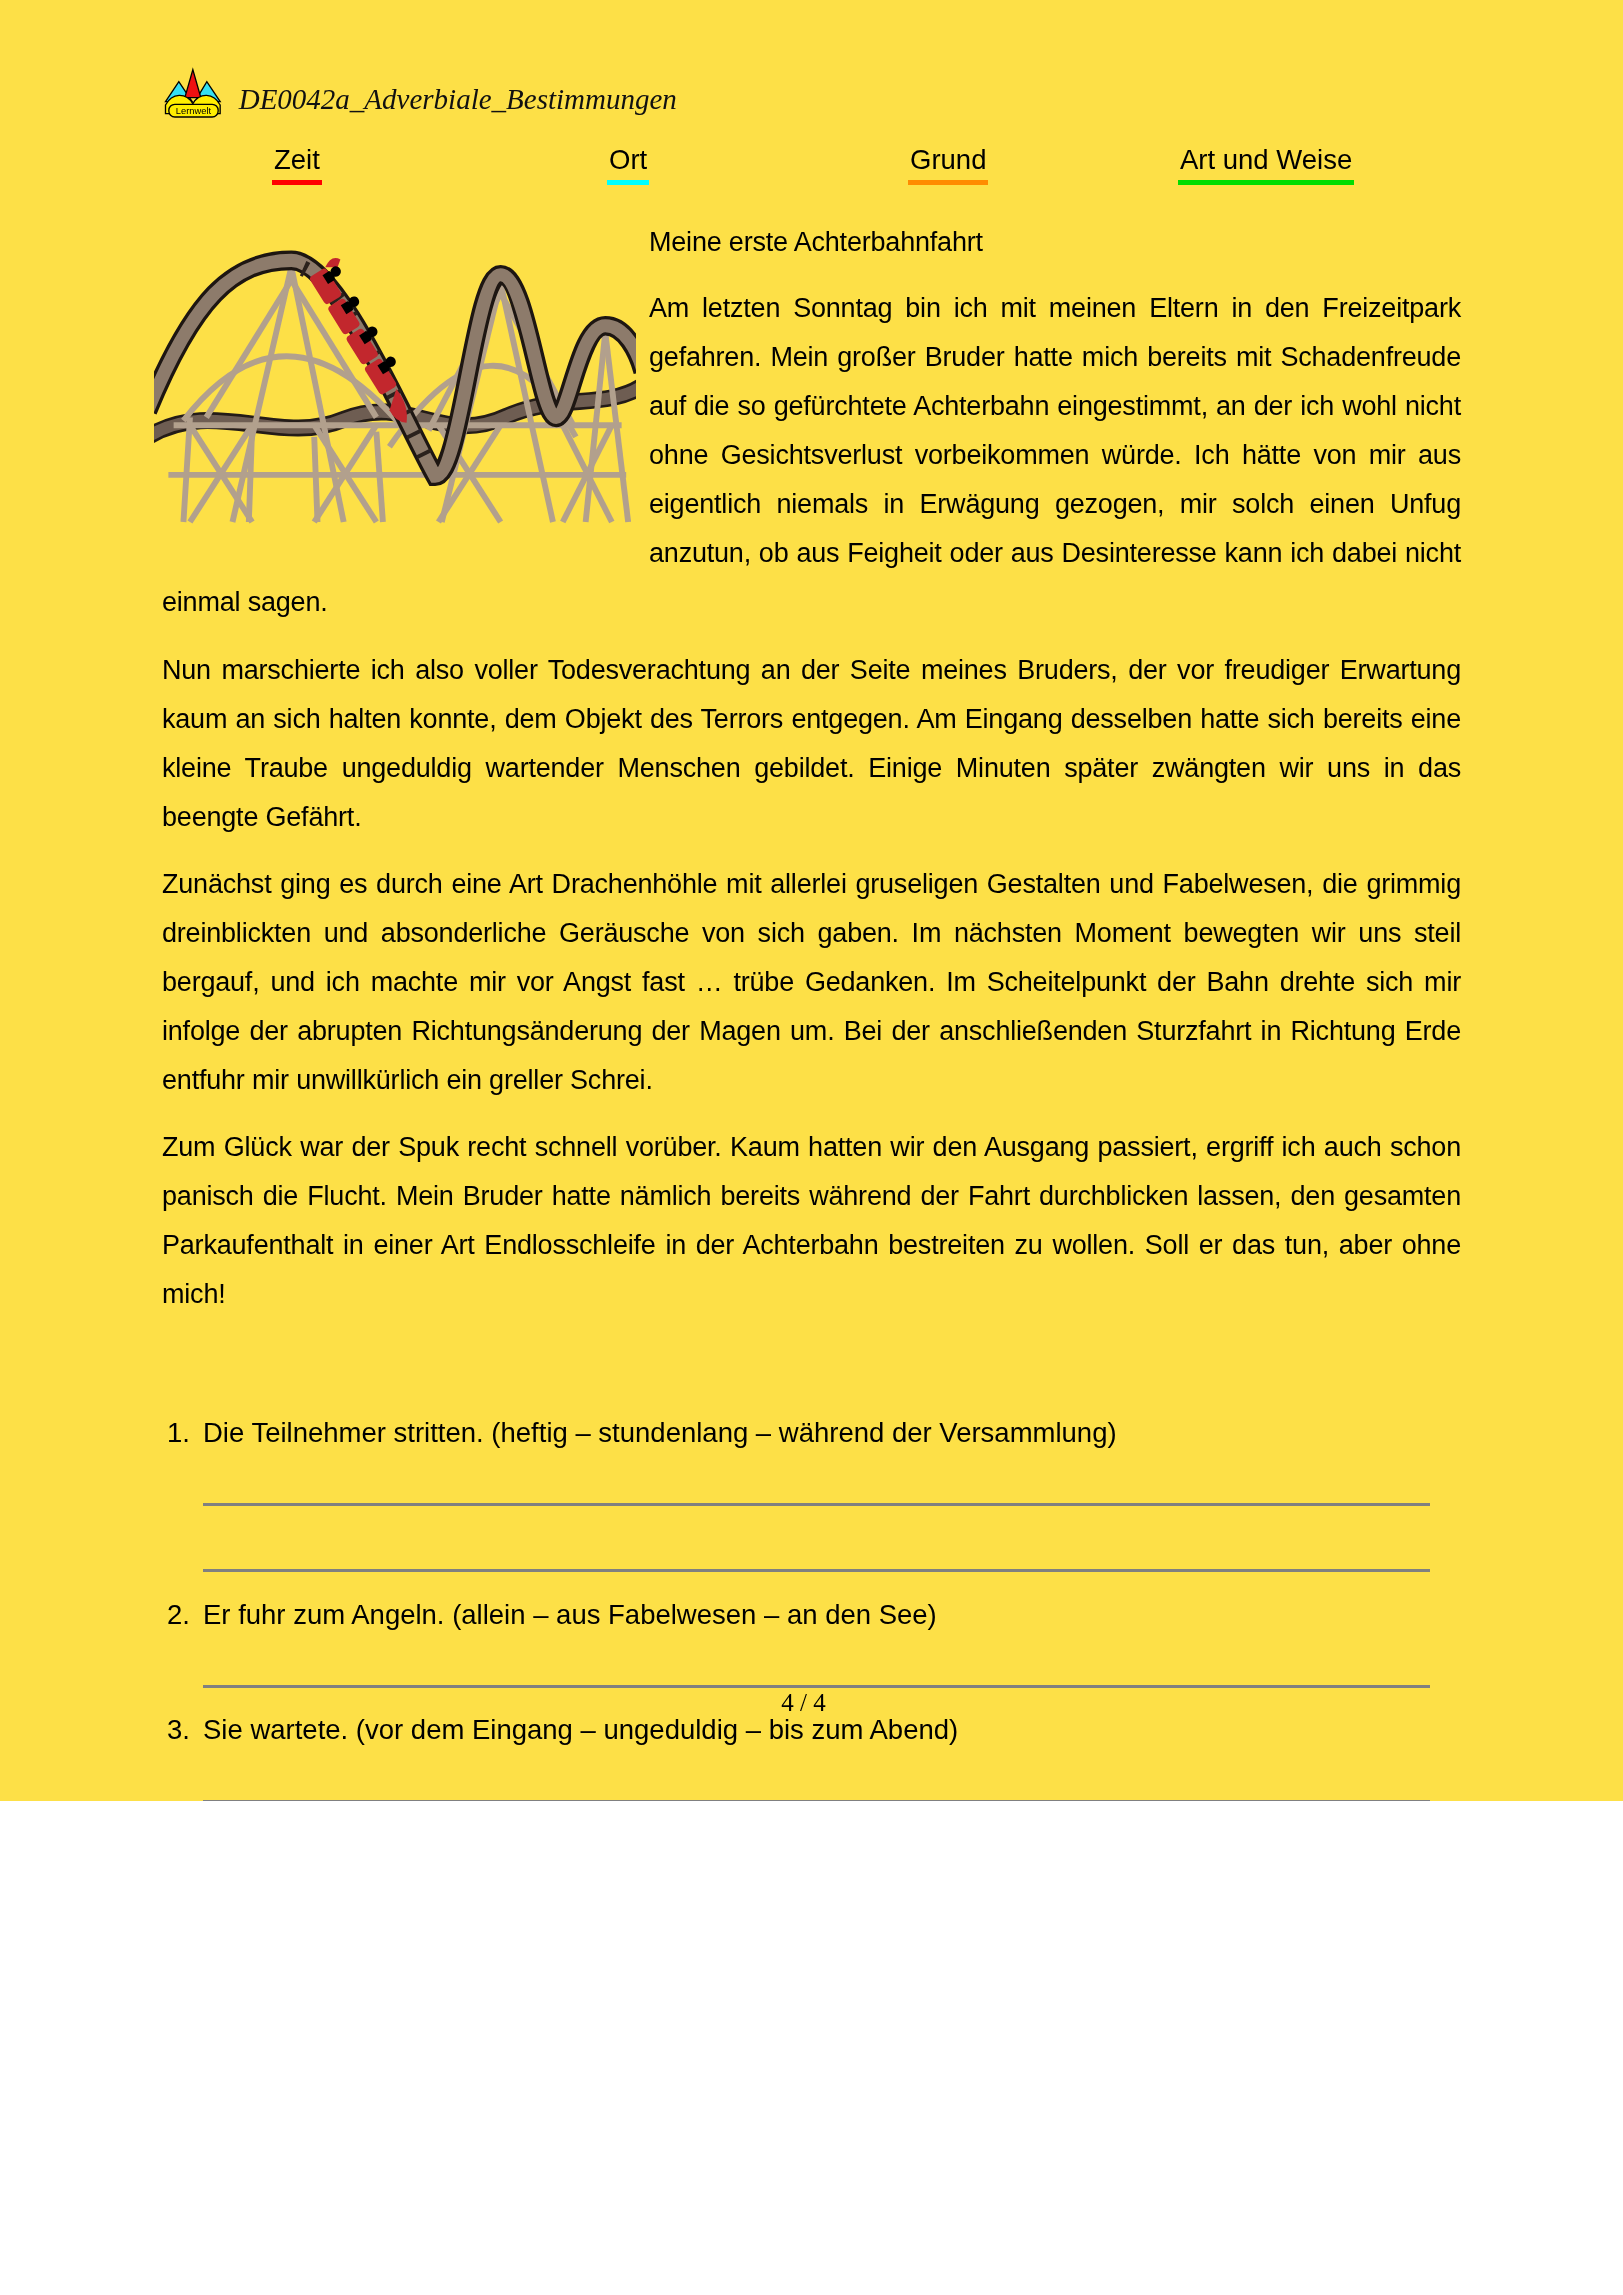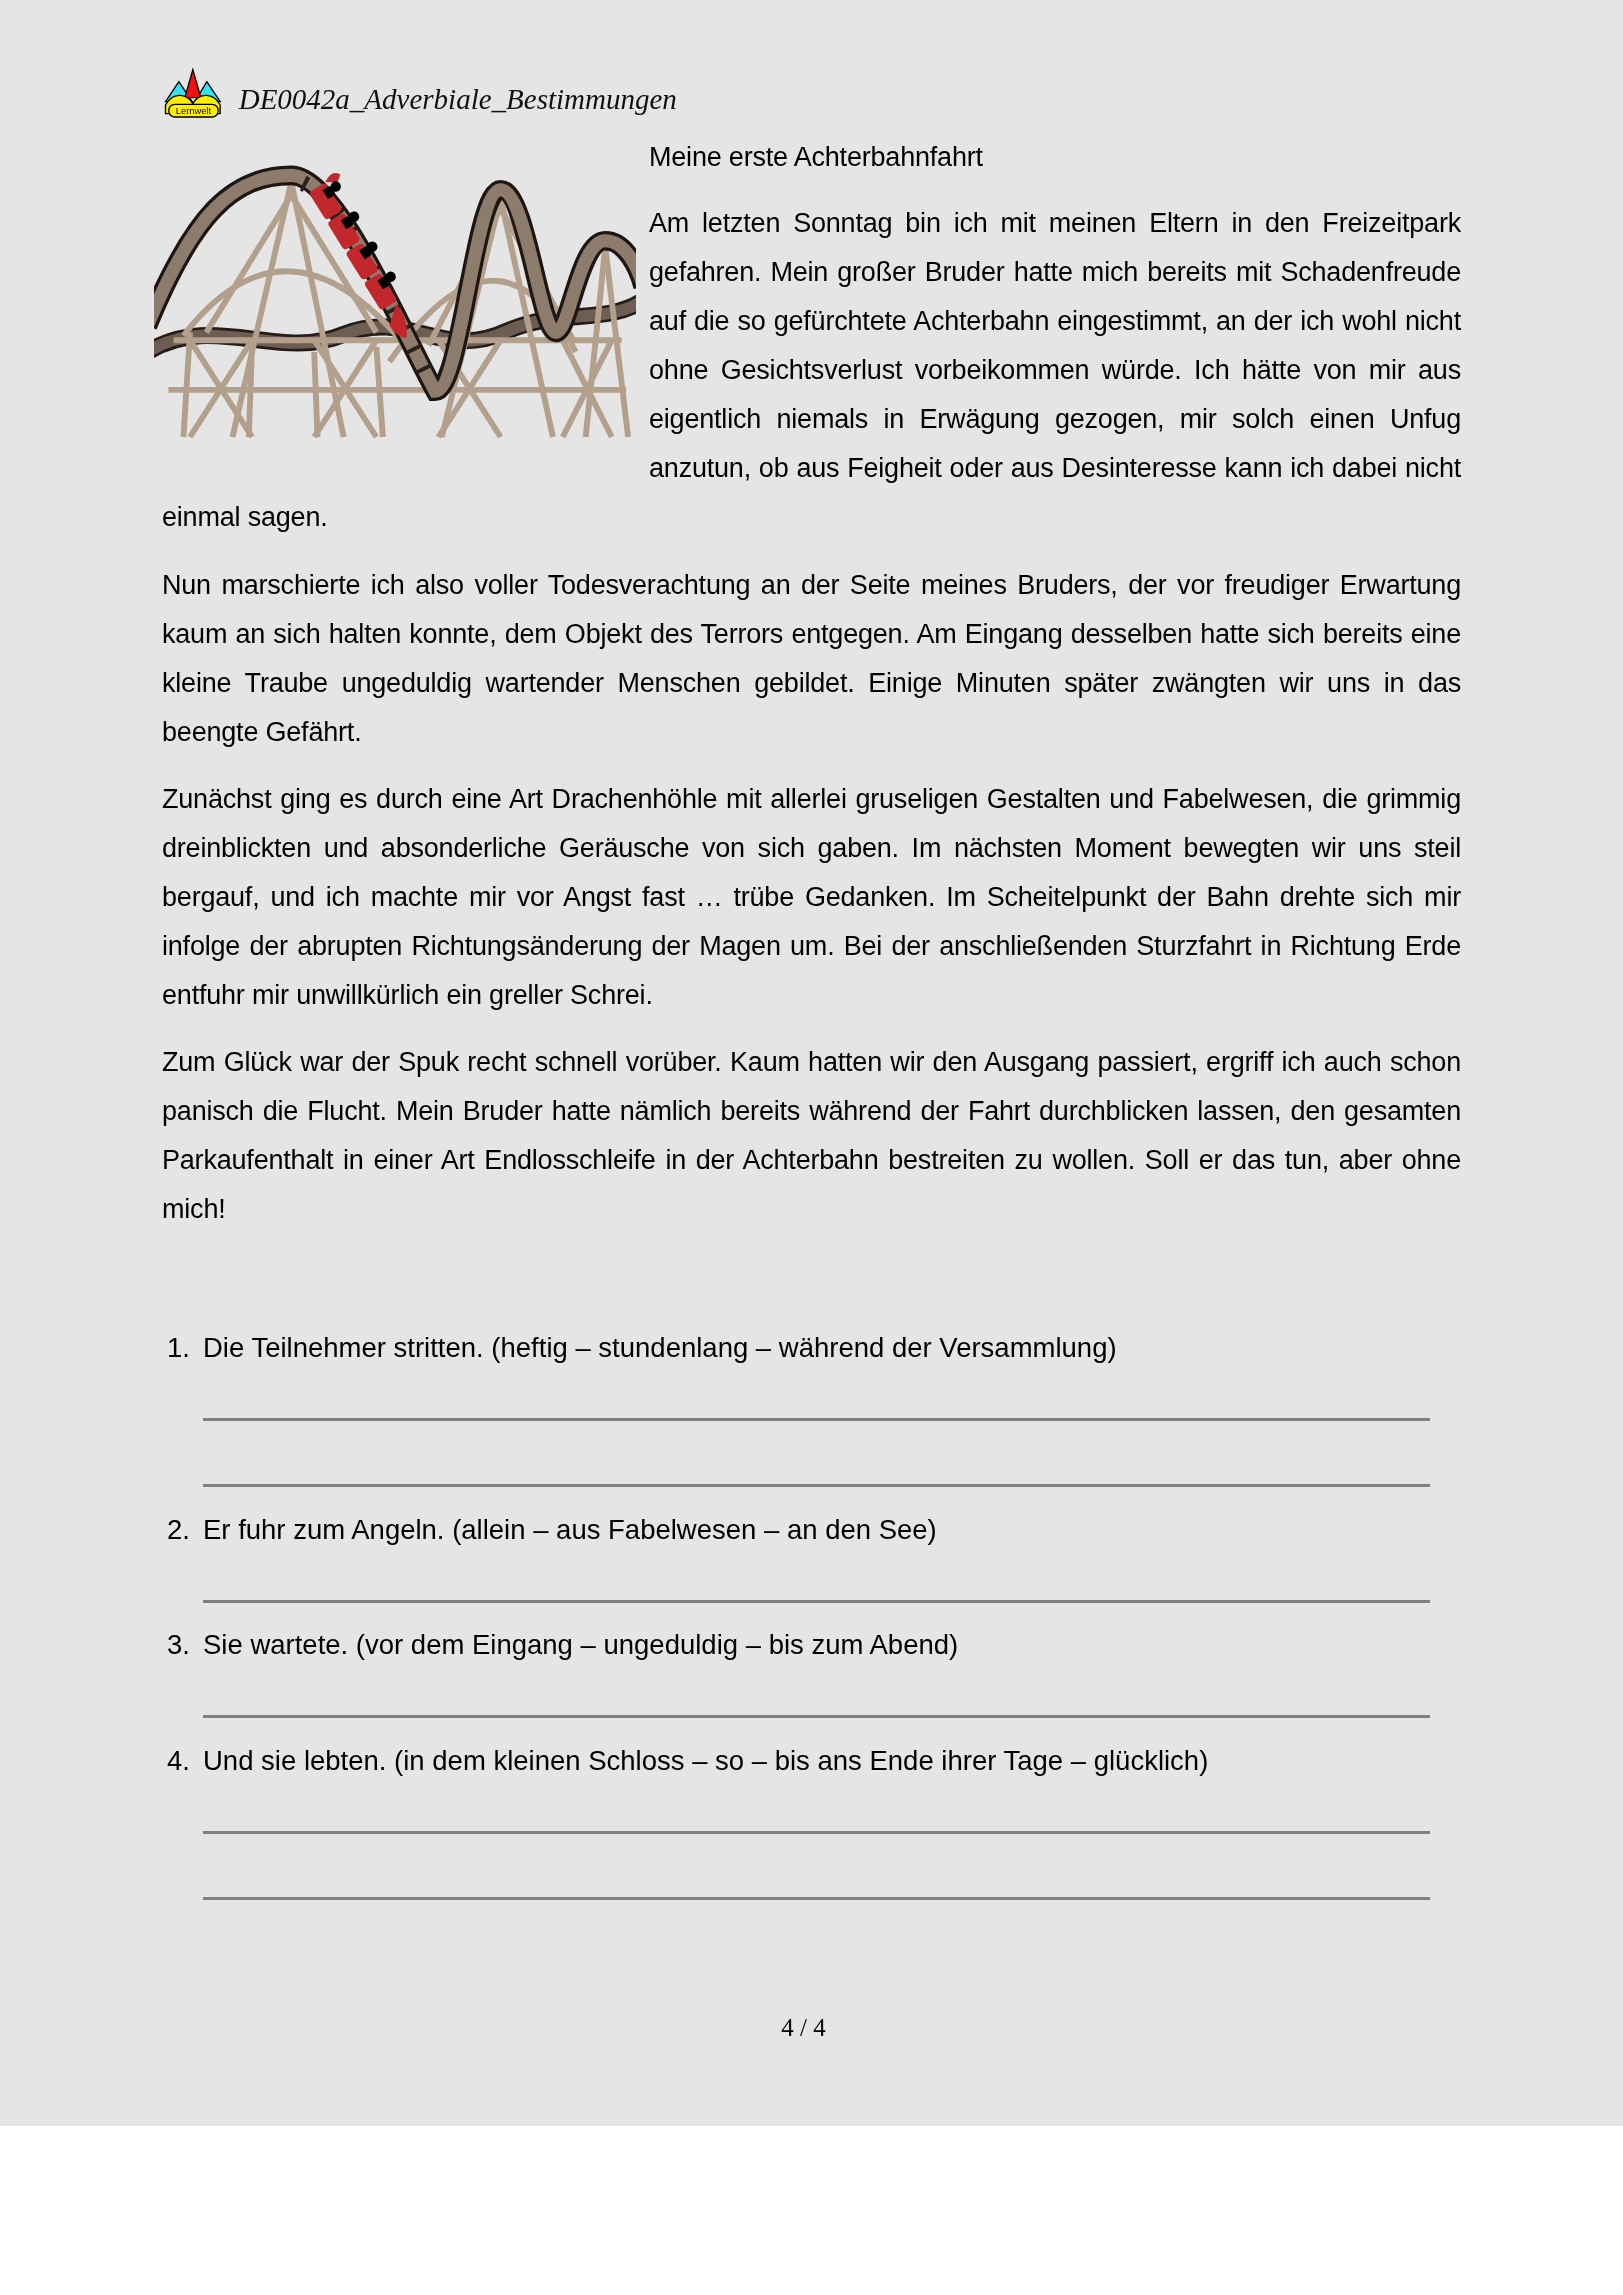--- a/index.html
+++ b/index.html
@@ -1,19 +1,19 @@
 <!DOCTYPE html>
 <html style="--accent: #0000ff; --line-gray: #808080;font-size:10.5px"><head>
 <meta charset="utf-8">
 <style>
   html,body { margin:0; padding:0; background:#ffffff; }
   .page {
     position:relative;
-    width:1623px; height:2126px;
-    background:#e5e5e5;
+    width:1623px; height:1801px;
+    background:#fde047;
     font-family:"Liberation Sans", sans-serif;
     color:#000;
     overflow:hidden;
   }
   .content { padding:0 154px; }
 
   
   .header { display:flex; align-items:flex-end; gap:15.7px; padding:67px 0 0 164px; }
   .logo { width:59px; height:52px; flex:0 0 auto; }
   .header-title {
@@ -78,20 +78,30 @@
       <path d="M2,57 C12,38 33,38 43,55 C53,38 74,38 84,57 L84,70 L2,70 Z" fill="#ffee00" stroke="#000" stroke-width="2"></path>
       <rect x="7" y="56" width="74" height="19" rx="9" fill="#ffee00" stroke="#000" stroke-width="2"></rect>
       <text x="44" y="71" text-anchor="middle" font-family="Liberation Sans, sans-serif" font-size="14" fill="#000">Lernwelt</text>
     </svg>
     <div class="header-title">DE0042a_Adverbiale_Bestimmungen</div>
   </div>
 
   <div class="content">
 
 
+    <div class="categories">
+
+        <span class="cat" style="left: 118px; border-bottom-color: rgb(255, 0, 0);">Zeit</span>
+
+        <span class="cat" style="left: 453px; border-bottom-color: rgb(0, 255, 255);">Ort</span>
+
+        <span class="cat" style="left: 754px; border-bottom-color: rgb(255, 140, 0);">Grund</span>
+
+        <span class="cat" style="left: 1024px; border-bottom-color: rgb(0, 221, 0);">Art und Weise</span>
+      </div>
 
     <div class="story">
       <svg class="story-image" viewBox="0 0 737 472">
 
         <path d="M -10 330 C 90 268, 190 345, 290 303 C 390 263, 440 345, 540 298 C 620 263, 690 288, 745 253" fill="none" stroke="#241c18" stroke-width="26"></path>
         <path d="M -10 330 C 90 268, 190 345, 290 303 C 390 263, 440 345, 540 298 C 620 263, 690 288, 745 253" fill="none" stroke="#6e5d52" stroke-width="18"></path>
 
         <g stroke="#b2a08d" stroke-width="9" fill="none">
           <path d="M 45 305 Q 210 92 400 340"></path>
           <path d="M 360 345 Q 525 105 645 330"></path>

